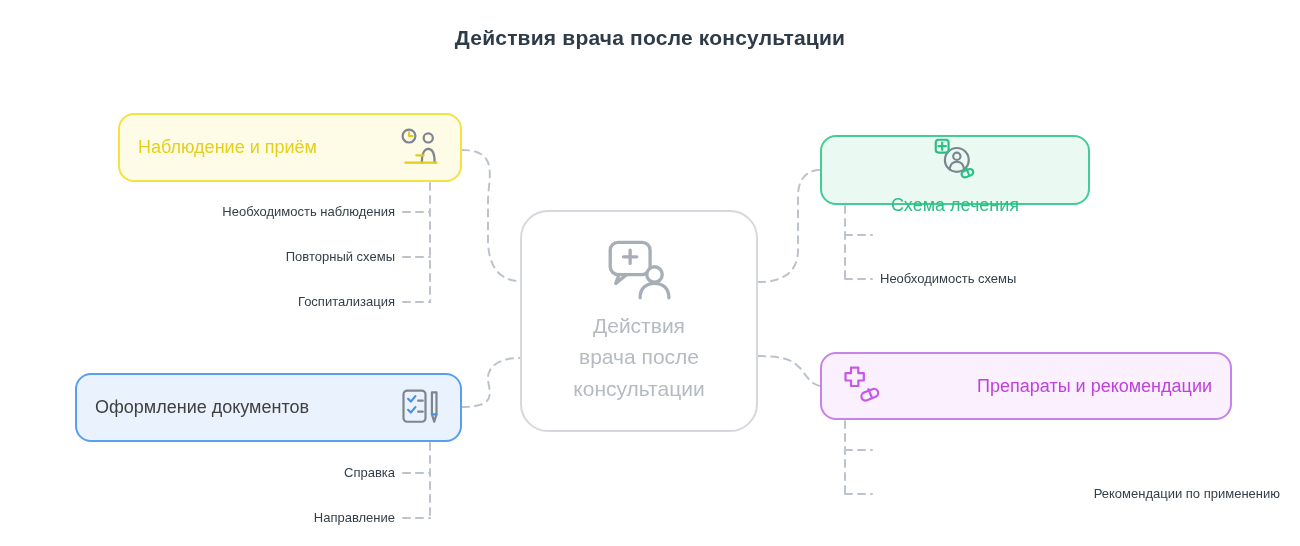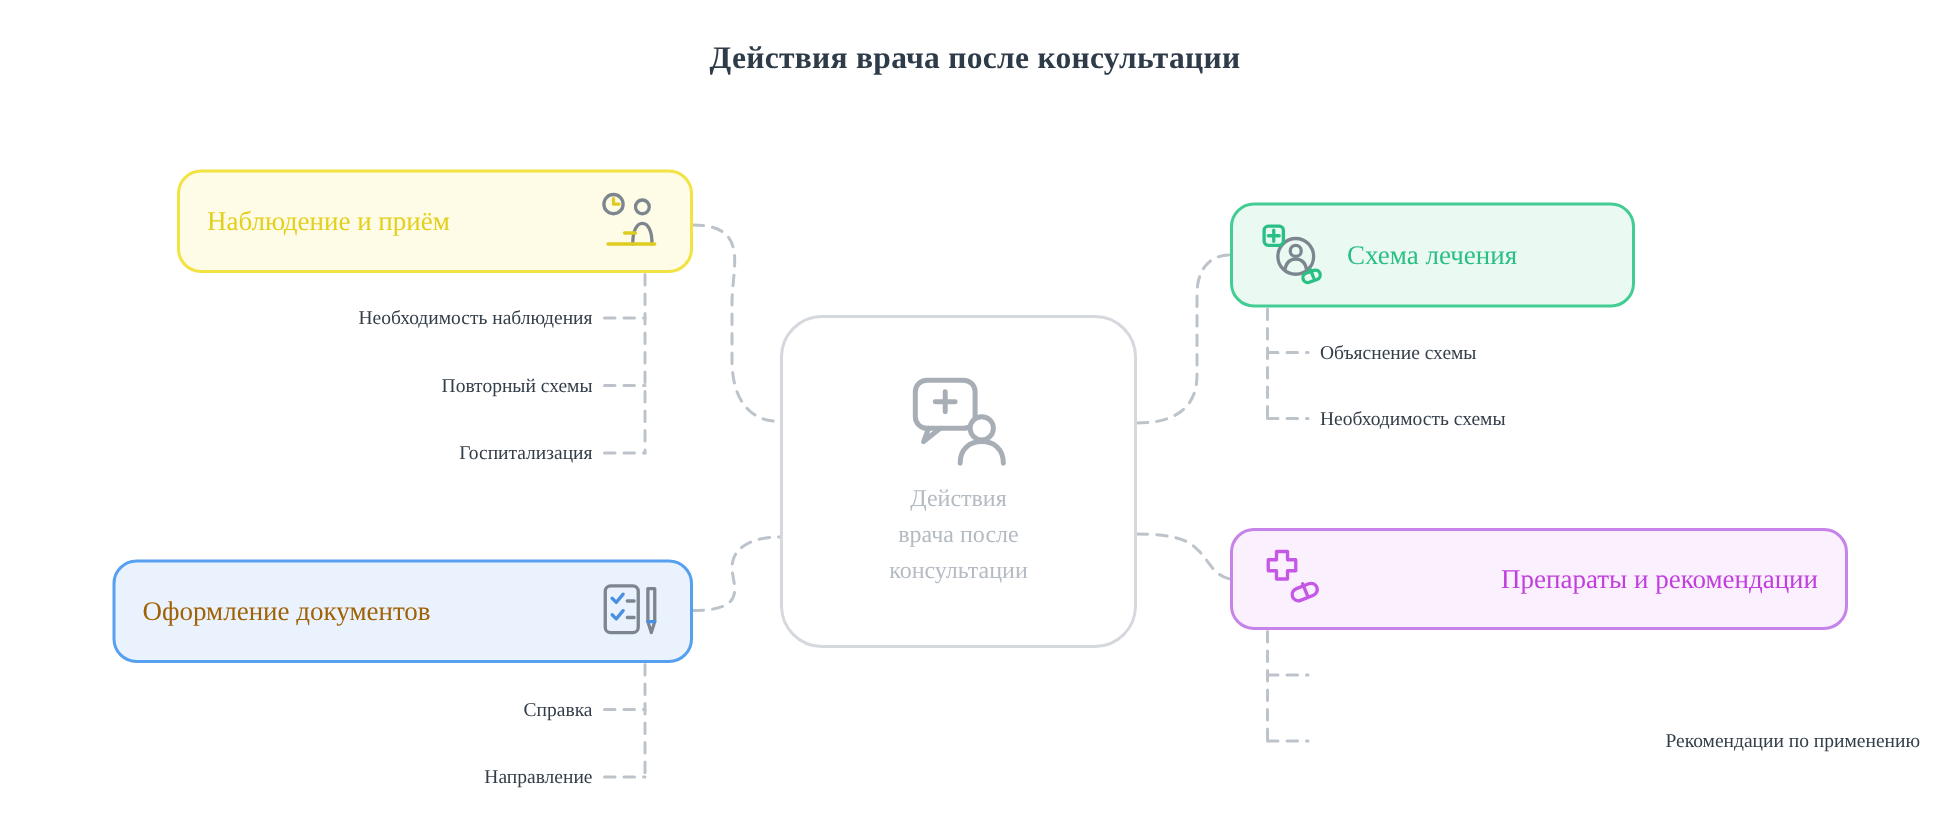--- a/index.html
+++ b/index.html
@@ -1,46 +1,46 @@
 <!DOCTYPE html>
 <html><head>
 <meta charset="utf-8">
 <style>
   html,body{margin:0;padding:0;background:#ffffff;}
   #stage{
     position:relative;width:1300px;height:546px;background:#ffffff;overflow:hidden;
-    font-family:Liberation Serif, serif;color:#333e49;
+    font-family:Liberation Sans, sans-serif;color:#333e49;
   }
   #connectors{position:absolute;left:0;top:0;pointer-events:none;}
   .connector{fill:none;stroke:#bcc3ca;stroke-width:2;stroke-dasharray:7 6;stroke-linecap:round;}
 
   .title{
     position:absolute;left:0;top:26px;width:100%;text-align:center;
     font-size:21px;font-weight:bold;color:#2e3b49;letter-spacing:.2px;
   }
 
   .center-node{
     position:absolute;left:520px;top:210px;width:238px;height:222px;
     background:#ffffff;border:2px solid #d5d9dd;border-radius:28px;
     box-sizing:border-box;display:flex;flex-direction:column;align-items:center;justify-content:center;gap:10px;
   }
   .center-label{
-    font-size:16px;line-height:1.5;color:#b4bbc2;text-align:center;white-space:pre-line;
+    font-size:21px;line-height:1.5;color:#b4bbc2;text-align:center;white-space:pre-line;
   }
 
   .branch{
     position:absolute;box-sizing:border-box;border-radius:16px;border:2px solid;
     display:flex;align-items:center;padding:0 18px;gap:14px;font-size:18px;
   }
   .branch .grow{flex:1;}
   .branch-observation{left:118px;top:113px;width:344px;height:69px;border-color:#f2e244;background:#fefce6;text-align:center;}
   .branch-observation .lbl{color:#e3cf1d;}
   .branch-documents{left:75px;top:373px;width:387px;height:69px;border-color:#57a0ef;background:#eaf3fd;}
-  .branch-documents .lbl{color:#a16207;}
-  .branch-treatment{left:820px;top:135px;width:270px;height:70px;border-color:#43cd95;background:#eafaf2;}
+  .branch-documents .lbl{color:#404040;}
+  .branch-treatment{left:820px;top:135px;width:270px;height:70px;border-color:#43cd95;background:#eafaf2;flex-direction:column;}
   .branch-treatment .lbl{color:#2abf85;}
   .branch-medication{left:820px;top:352px;width:412px;height:68px;border-color:#c683e9;background:#faf0fe;justify-content:space-between;}
   .branch-medication .lbl{color:#c13fdd;}
 
   .sub{
     position:absolute;height:24px;line-height:24px;font-size:13px;color:#333e49;white-space:nowrap;
   }
   .sub.right-col{text-align:right;}
   .sub.left-col{text-align:left;}
 
@@ -138,21 +138,20 @@
         <circle cx="26" cy="21" r="4"></circle>
         <path d="M18 35 c1-6 4-8 8-8 s7 2 8 8"></path>
         <rect x="3" y="3" width="14" height="14" rx="3" stroke="#2abf85"></rect>
         <path d="M10 6 v8 M6 10 h8" stroke="#2abf85"></path>
         <rect x="31" y="36" width="13" height="7" rx="3.5" transform="rotate(-20 37.5 39.5)" stroke="#2abf85"></rect>
         <path d="M36.5 34.5 l2.5 6" stroke="#2abf85"></path>
       </svg>
     </span>
     <span class="lbl">Схема лечения</span>
   </div>
-  <div class="sub left-col" style="left:880px;top:223px;width:360px;">Объяснение схемы</div>
   <div class="sub left-col" style="left:880px;top:267px;width:360px;">Необходимость схемы</div>
 
   <div class="branch branch-medication">
     <span class="icon">
       <svg width="44" height="44" viewBox="0 0 48 48" fill="none" stroke="#c558e6" stroke-width="2.4" stroke-linecap="round" stroke-linejoin="round">
         <path d="M12 4 h8 v6 h6 v8 h-6 v6 h-8 v-6 h-6 v-8 h6 z"></path>
         <rect x="23" y="29" width="19" height="9" rx="4.5" transform="rotate(-22 32.5 33.5)"></rect>
         <path d="M31 27.5 l3.5 8.5"></path>
       </svg>
     </span>

